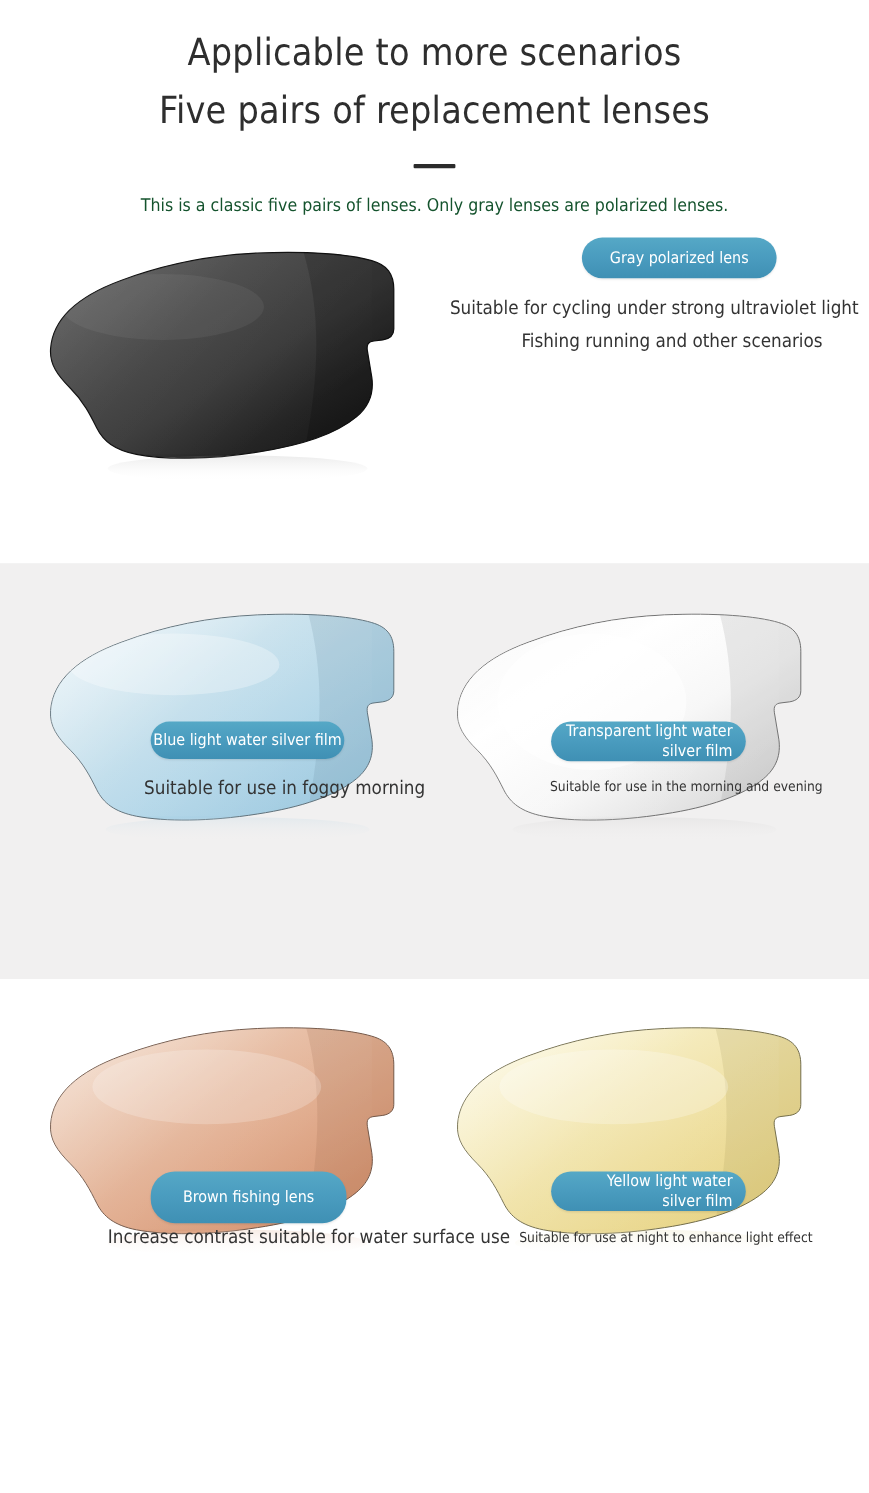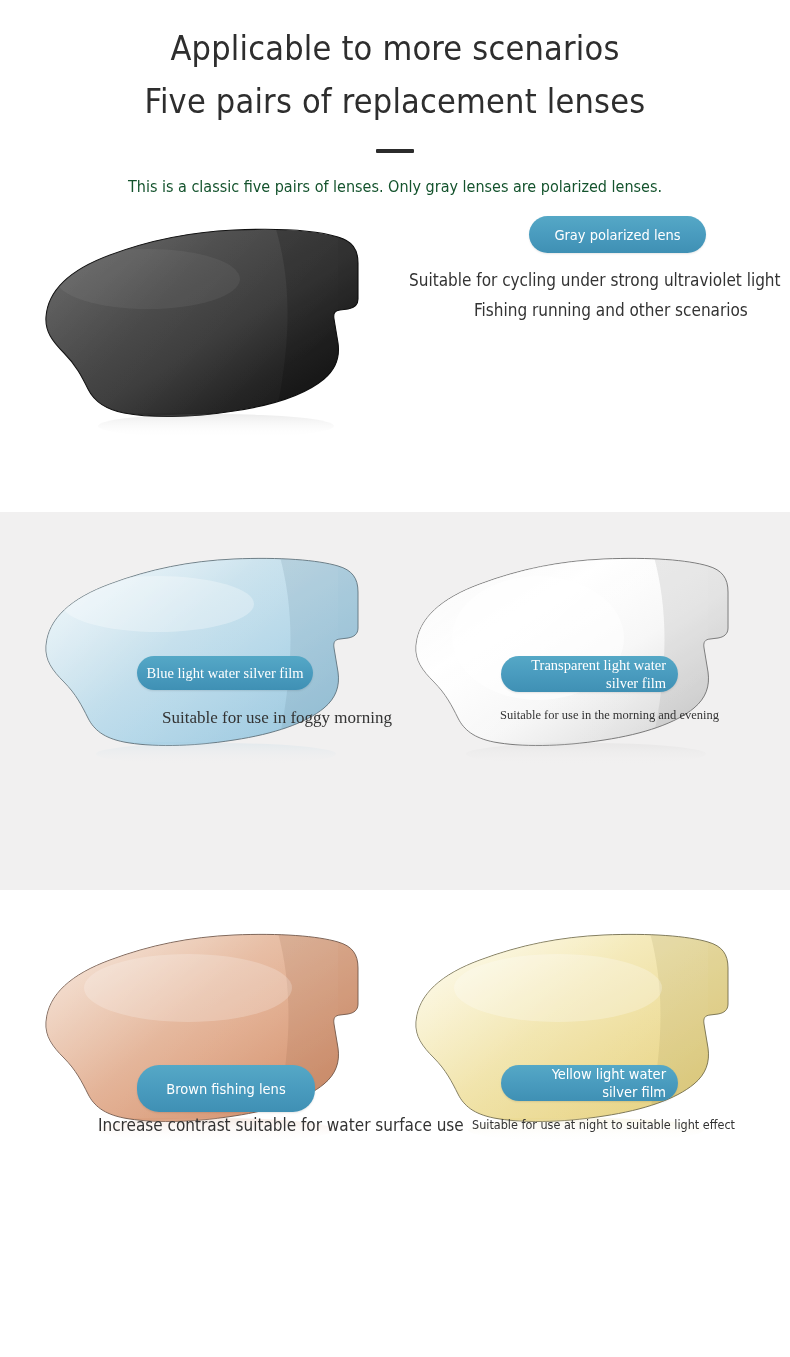--- a/index.html
+++ b/index.html
@@ -48,21 +48,21 @@
     line-height: 1.5;
   }
 
   
   .band {
     position: relative;
     width: 790px;
     box-sizing: border-box;
   }
   .band-white { background: #ffffff; }
-  .band-gray  { background: #f1f0f0; font-family: Liberation Serif, serif; }
+  .band-gray  { background: #f1f0f0; }
 
   .band-1 { height: 313px; }
   .band-2 { height: 378px; }
   .band-3 { height: 429px; }
 
   
   .lens-stage {
     position: absolute;
   }
   .lens-svg {
@@ -225,21 +225,21 @@
         <ellipse cx="120" cy="62" rx="96" ry="28" fill="#ffffff" opacity="0.30"></ellipse>
       </g>
       <ellipse cx="178" cy="212" rx="120" ry="11" fill="url(#reflBlue)" opacity="0.55"></ellipse>
     </svg>
   </div>
 
   <div class="badge badge-center" style="left:137px; top:835px; width:176px; height:34px; transform:translateY(-691px);">
     <span class="badge-text">Blue light water silver film</span>
   </div>
 
-  <div class="caption caption-lg" style="left:131px; top:883px; transform:translateY(-691px);margin-left:31px;">Suitable for use in foggy morning</div>
+  <div class="caption caption-lg" style="left:131px; top:883px; transform:translateY(-691px);">Suitable for use in foggy morning</div>
 
   <div class="lens-stage" style="left:408px; top:30px; width:335px; height:230px;">
     <svg class="lens-svg" viewBox="0 0 335 230" preserveAspectRatio="none" aria-hidden="true">
       <defs>
         <linearGradient id="gradClear" x1="0.05" y1="0.1" x2="0.95" y2="0.95">
           <stop offset="0%" stop-color="#f2f2f2"></stop>
           <stop offset="28%" stop-color="#ffffff"></stop>
           <stop offset="58%" stop-color="#f6f6f6"></stop>
           <stop offset="82%" stop-color="#e2e2e2"></stop>
           <stop offset="100%" stop-color="#d2d2d2"></stop>
@@ -383,14 +383,14 @@
         <ellipse cx="150" cy="70" rx="104" ry="34" fill="#ffffff" opacity="0.26"></ellipse>
       </g>
       <ellipse cx="178" cy="212" rx="118" ry="12" fill="url(#reflYellow)" opacity="0.55"></ellipse>
     </svg>
   </div>
 
   <div class="badge badge-left" style="left:501px; top:1244px; width:177px; height:36px; padding:0 12px; transform:translateY(-1069px);">
     <span class="badge-text-wrap">Yellow light water silver film</span>
   </div>
 
-  <div class="caption caption-sm" style="left:472px; top:1294px; transform:translateY(-1069px);">Suitable for use at night to suitable light effect</div>
+  <div class="caption caption-sm" style="left:472px; top:1294px; transform:translateY(-1069px);">Suitable for use at night to enhance light effect</div>
 </div>
 
 </body></html>

